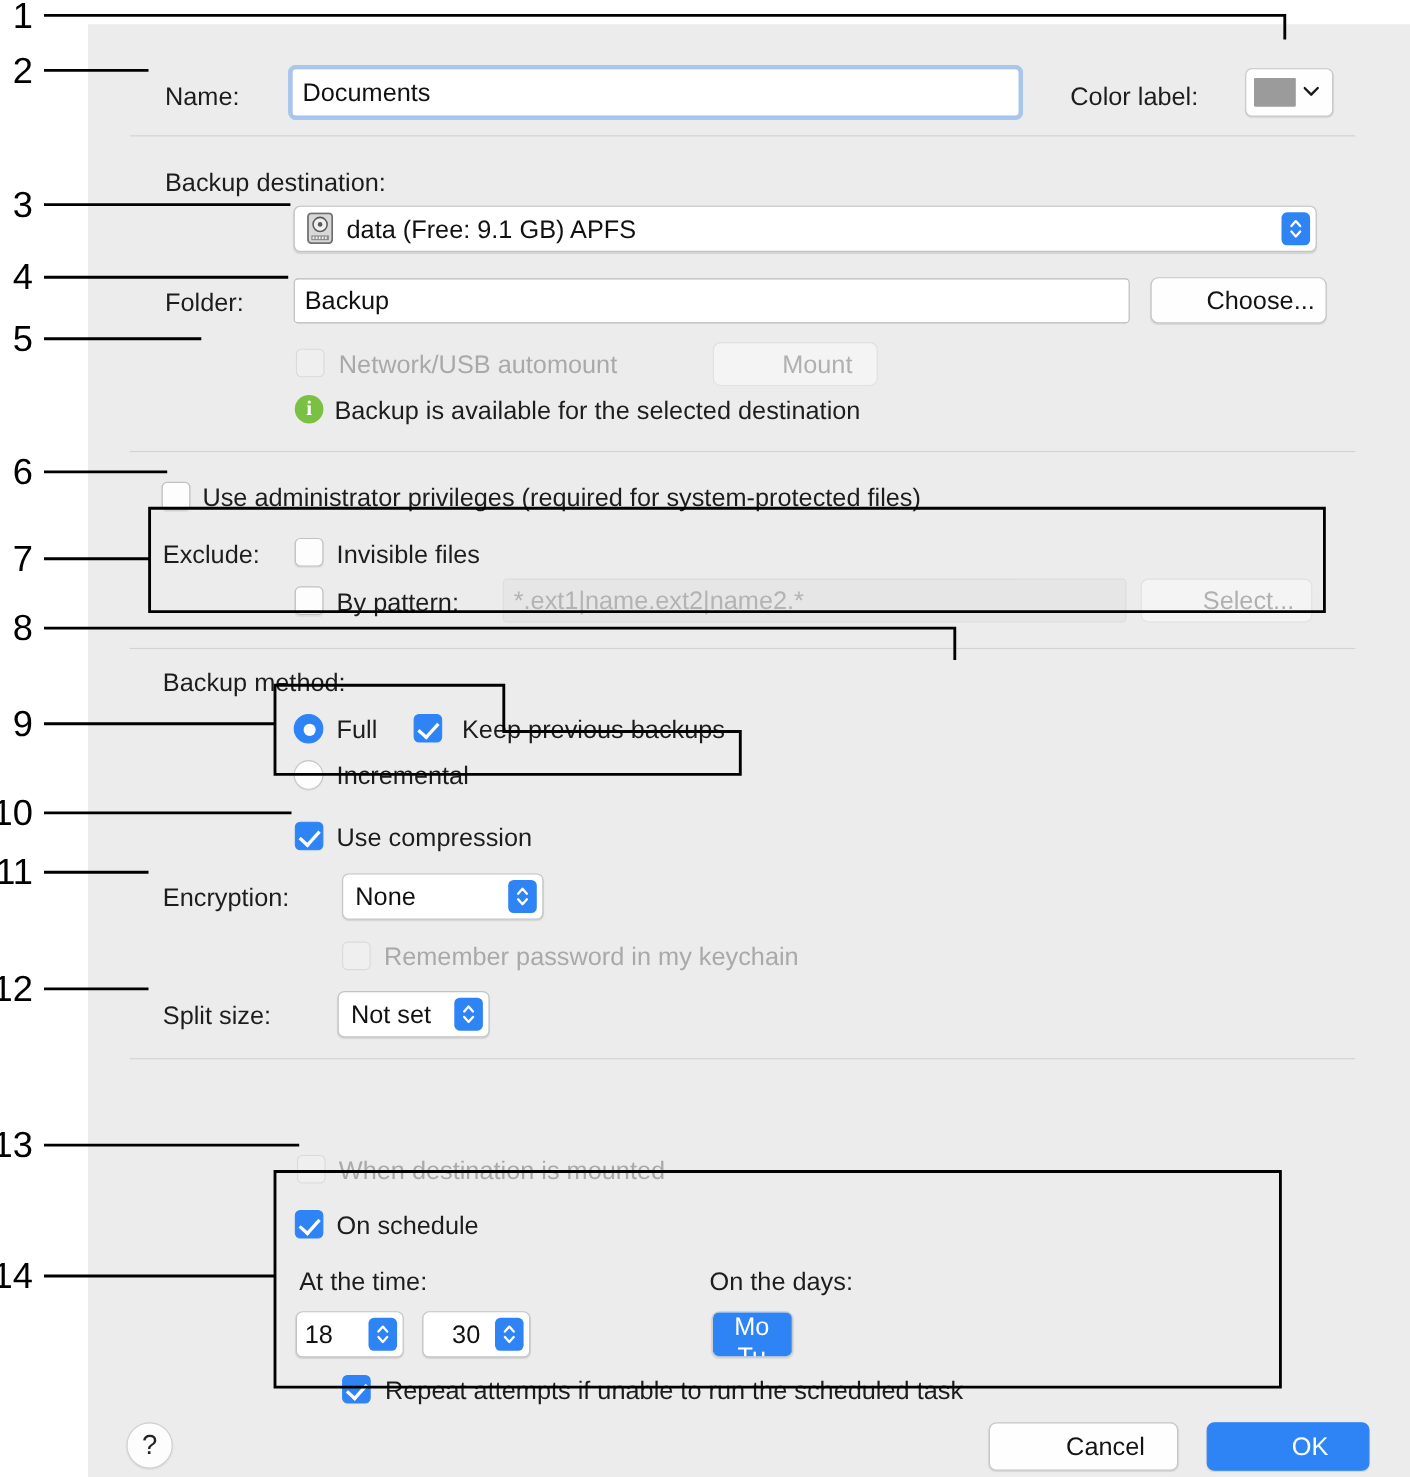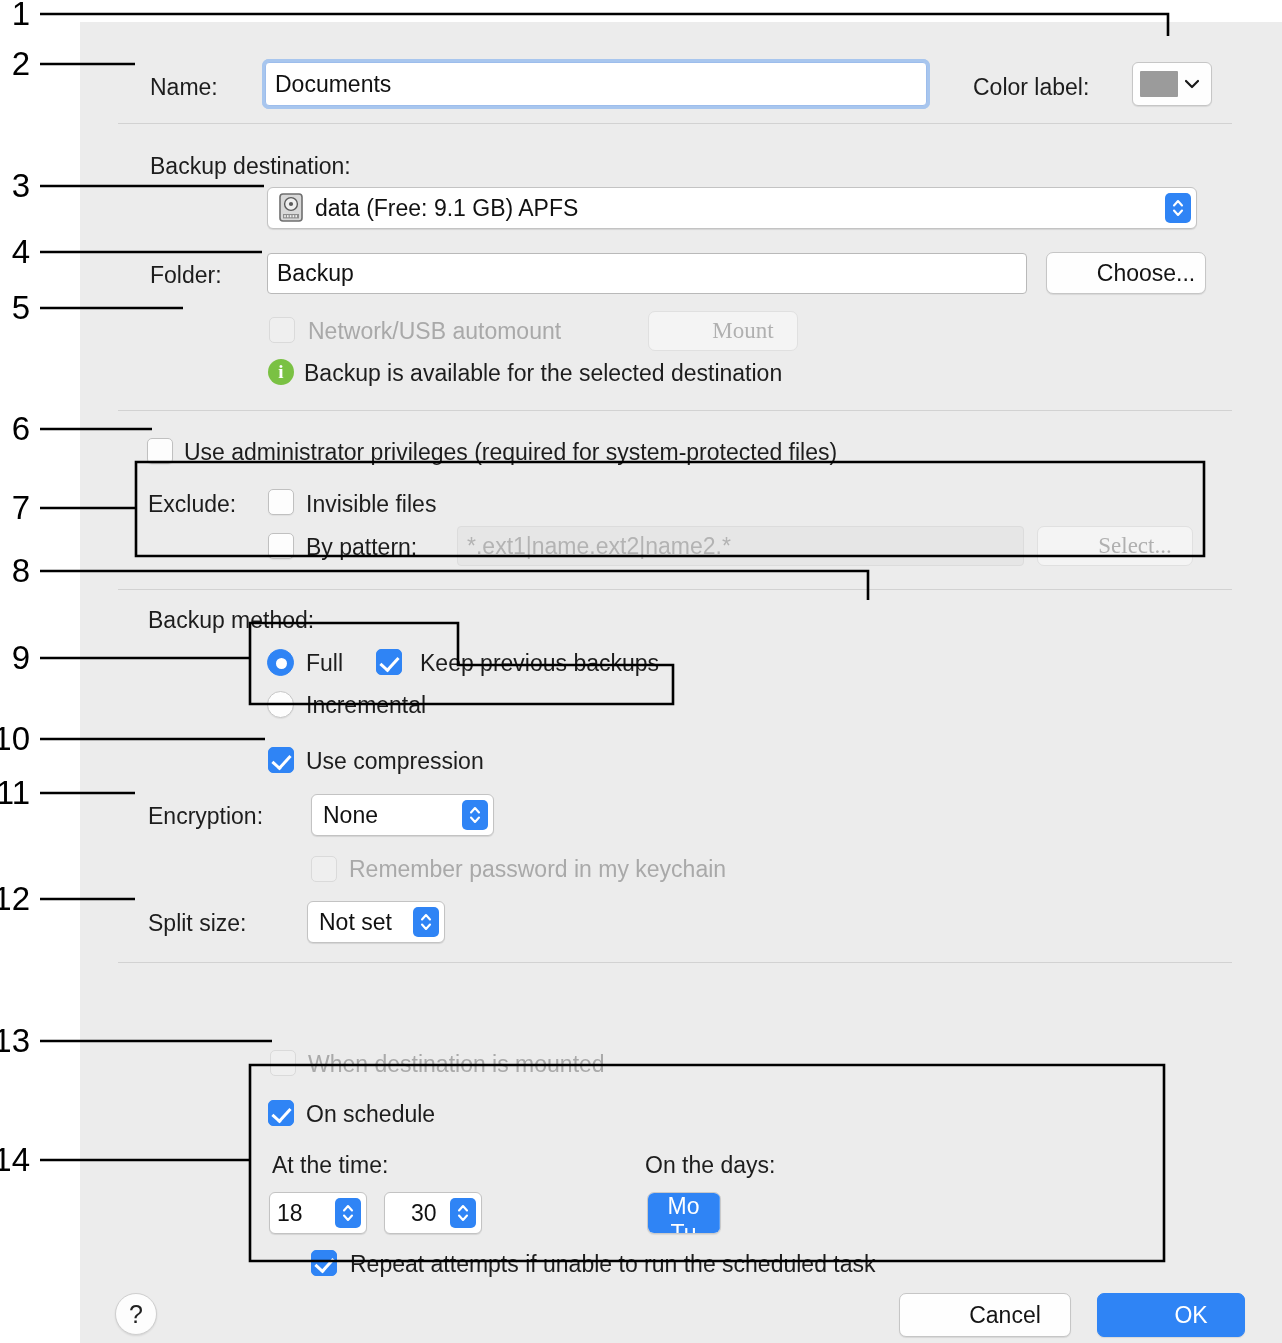--- a/index.html
+++ b/index.html
@@ -48,21 +48,21 @@
     flex:none;margin-right:5px;
   }
   .stepper svg{display:block;}
 
   
   .btn{
     position:absolute;background:#fefefe;border:1px solid #c6c6c6;border-radius:7px;
     box-sizing:border-box;display:flex;align-items:center;justify-content:center;
     font-size:23px;color:#141414;box-shadow:0 1px 1px rgba(0,0,0,.09);padding-left:40px;
   }
-  .btn.dim{color:#b0b0b0;background:#f4f4f4;border-color:#e0e0e0;box-shadow:none;font-family:Liberation Serif, serif;}
+  .btn.dim{color:#b0b0b0;background:#f4f4f4;border-color:#e0e0e0;box-shadow:none;}
   .btn.primary{background:#2f84f5;border-color:#2f84f5;color:#fff;}
 
   
   .cb{position:absolute;width:26px;height:26px;border-radius:5px;box-sizing:border-box;}
   .cb.off{background:#fdfdfd;border:1px solid #c0c0c0;box-shadow:0 1px 1px rgba(0,0,0,.06);}
   .cb.off.dis{background:#efefef;border:1px solid #dadada;box-shadow:none;}
   .cb.on{background:#2f84f5;border:1px solid #2f84f5;}
   .cb.on::after{
     content:"";position:absolute;left:7px;top:3px;width:8px;height:15px;
     border:solid #fff;border-width:0 3px 3px 0;transform:rotate(42deg);

